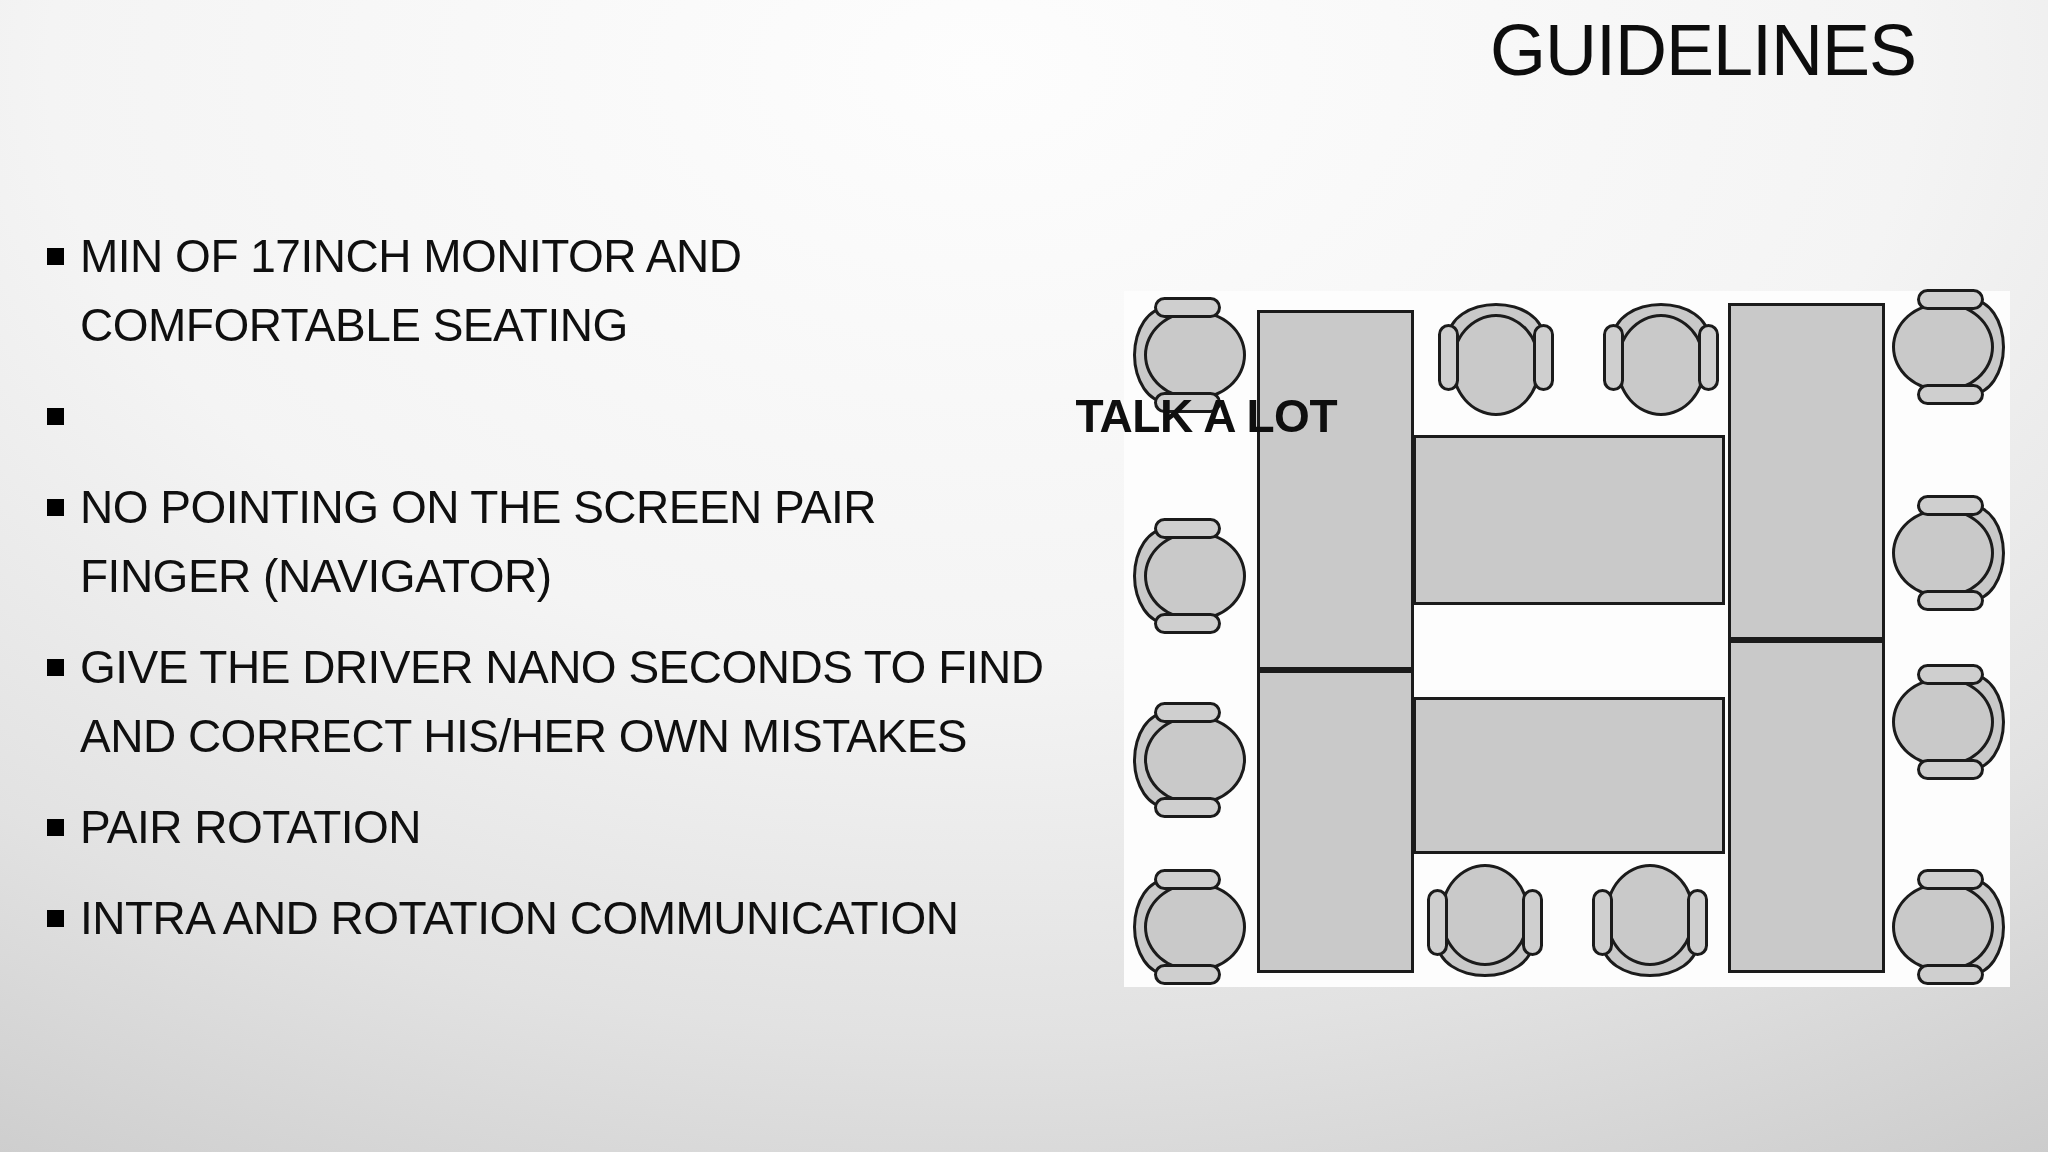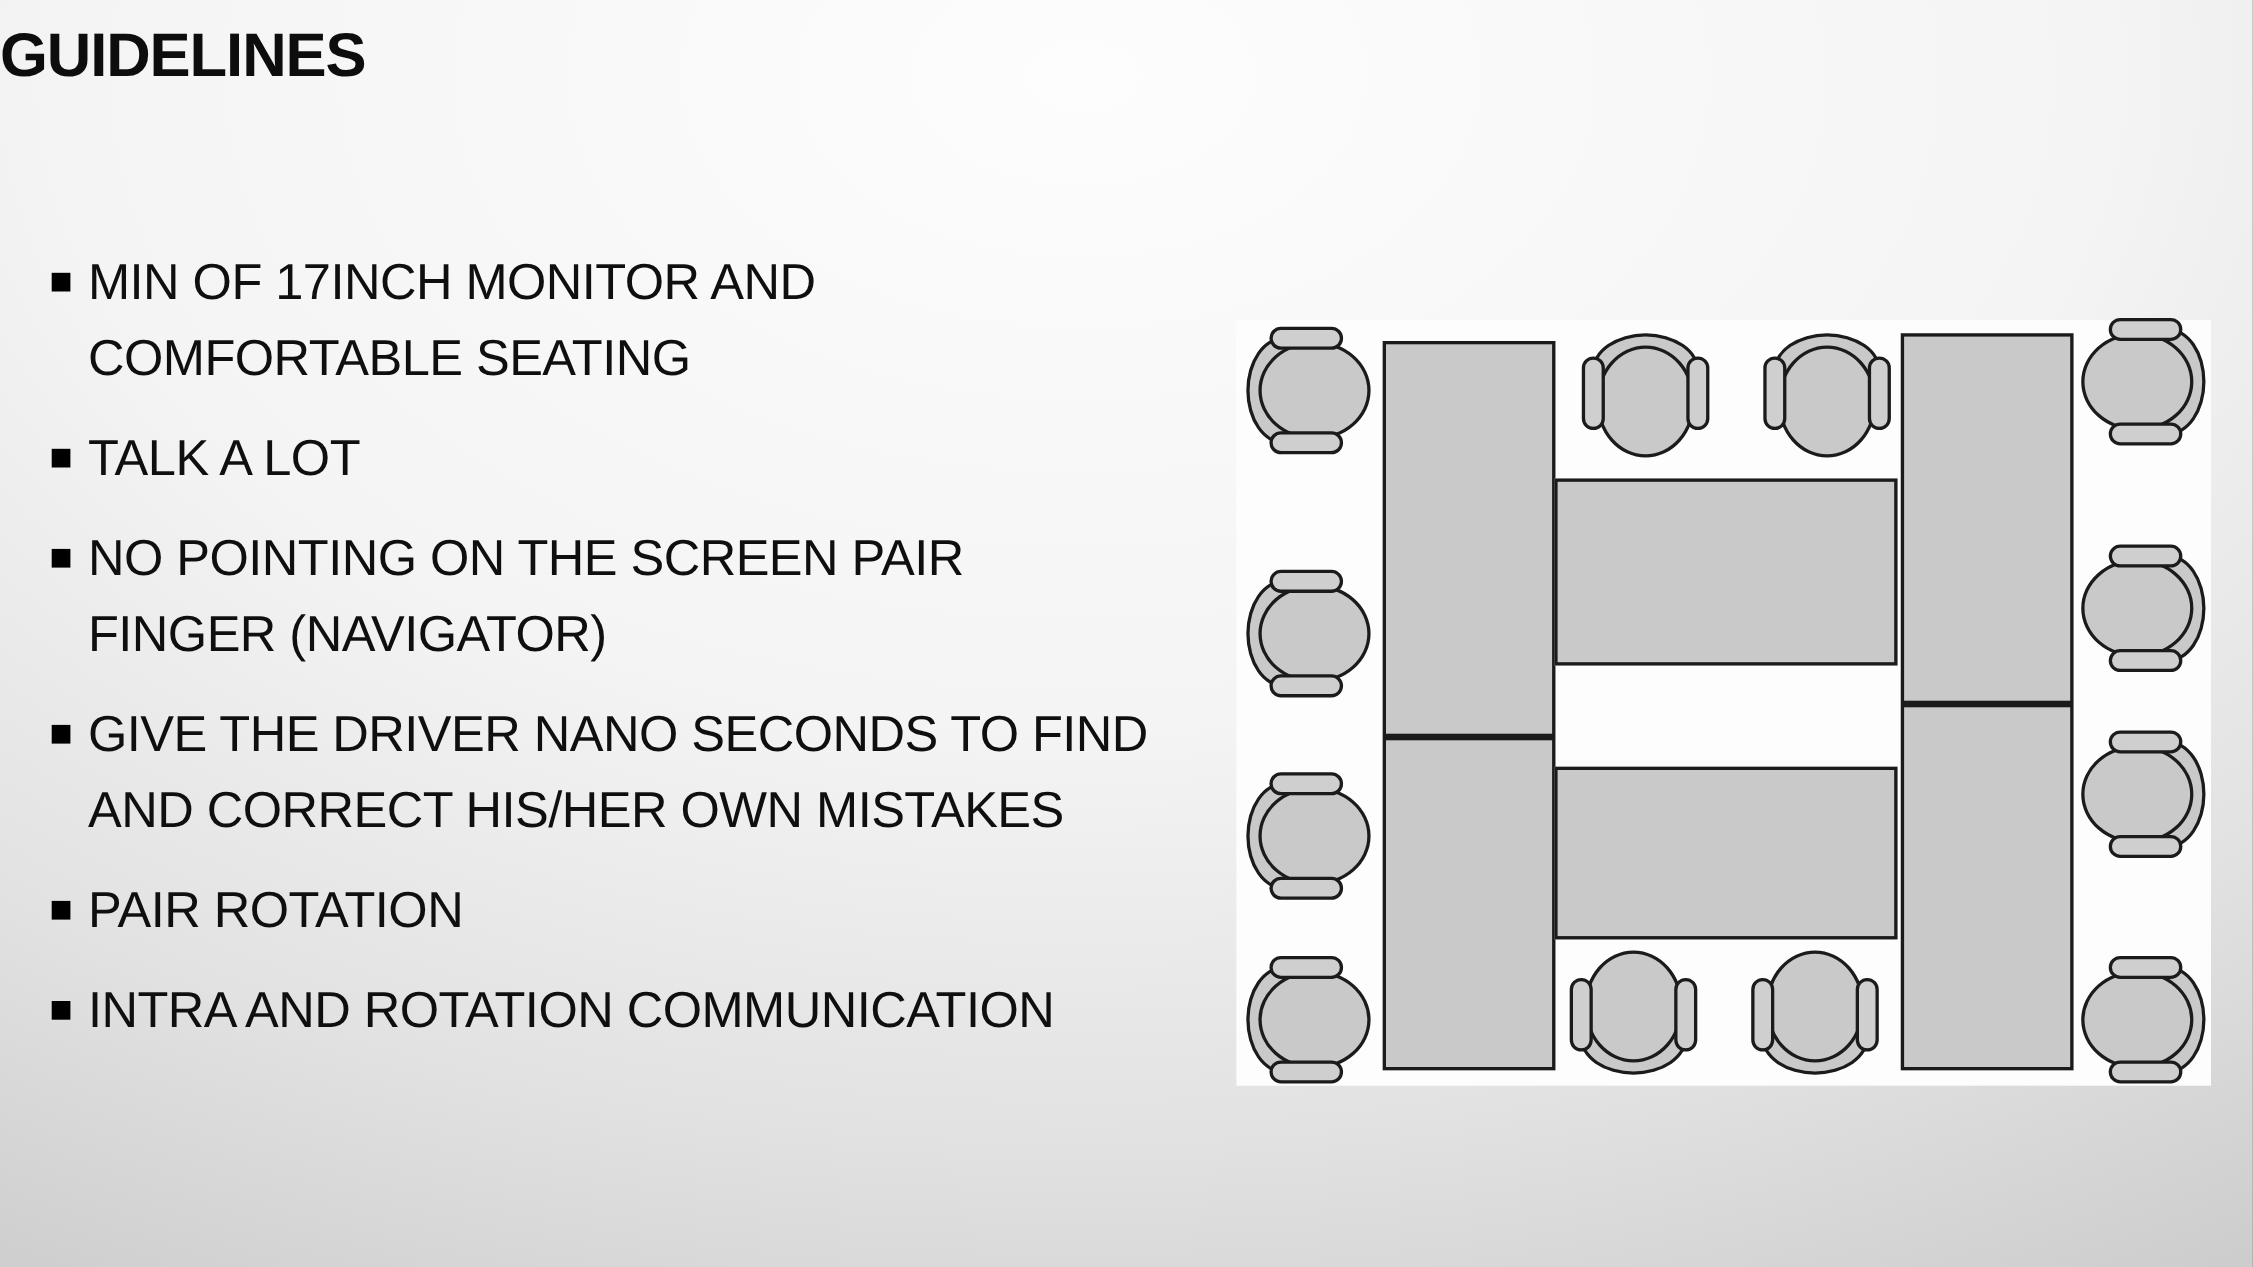--- a/index.html
+++ b/index.html
@@ -10,23 +10,23 @@
     overflow: hidden;
     font-family: "Liberation Sans", sans-serif;
     background: radial-gradient(120% 135% at 48% 6%,
       #fdfdfd 0%, #f4f4f4 38%, #e2e2e2 62%, #c9c9c9 85%, #b9b9b9 100%);
   }
   .slide-title {
     position: absolute;
     top: 14px; left: 0;
     width: 1916px;
     margin: 0;
-    text-align: left;
-    font-size: 56px;
-    font-weight: bold;
+    text-align: right;
+    font-size: 72px;
+    font-weight: normal;
     letter-spacing: -1px;
     line-height: 72px;
     color: #0d0d0d;
   }
   ul.bullets {
     position: absolute;
     left: 47px; top: 222px;
     width: 1290px;
     margin: 0; padding: 0;
     list-style: none;
@@ -42,21 +42,21 @@
     color: #0f0f0f;
     white-space: pre-line;
   }
   ul.bullets li::before {
     content: "";
     position: absolute;
     left: 0; top: 26px;
     width: 17px; height: 17px;
     background: #000;
   }
-  ul.bullets li.bold { font-weight: normal; }
+  ul.bullets li.bold { font-weight: bold; text-align: right; }
   .diagram {
     position: absolute;
     z-index: 1;
   }
   .desk {
     position: absolute;
     box-sizing: border-box;
     background: var(--table-fill);
     border: 3px solid var(--outline);
   }

